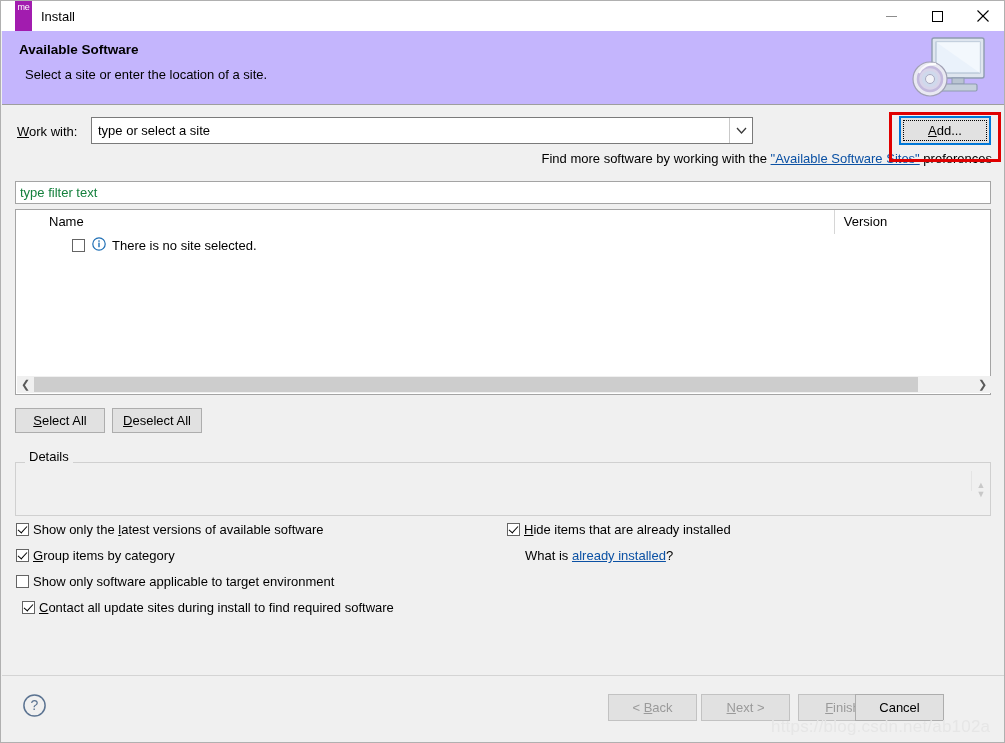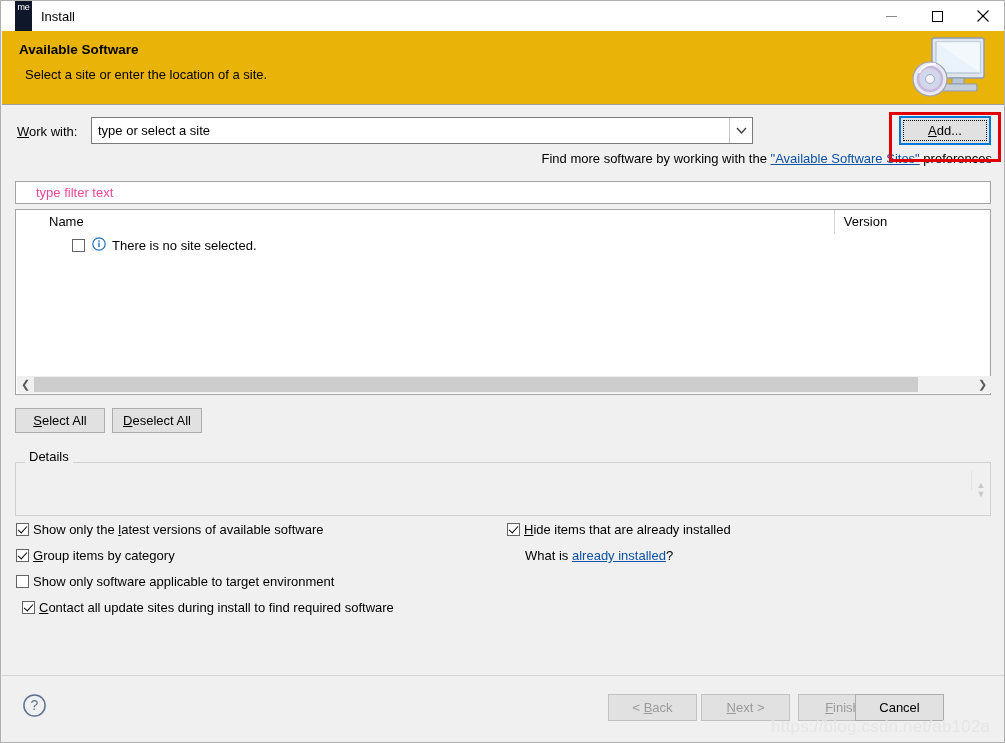--- a/index.html
+++ b/index.html
@@ -31,21 +31,21 @@
     height: 30px;
     background: #ffffff;
     display: flex;
     align-items: center;
     box-sizing: border-box;
   }
   .title-icon {
     width: 17px;
     height: 35px;
     margin-left: 14px;
-    background: #0f172a;
+    background: #a21caf;
     color: #ffffff;
     font-size: 9px;
     line-height: 17px;
     text-align: center;
     font-family: "Liberation Sans", sans-serif;
     letter-spacing: -0.3px;
     flex: none;
   }
   .title-text {
     margin-left: 9px;
@@ -66,21 +66,21 @@
     justify-content: center;
   }
   .win-btn svg { display: block; }
 
   
   .header {
     position: absolute;
     left: 1px; top: 30px;
     width: 1002px;
     height: 73px;
-    background: #eab308;
+    background: #c4b5fd;
     box-sizing: border-box;
   }
   .header-title {
     position: absolute;
     left: 17px; top: 11px;
     font-size: 13.5px;
     font-weight: bold;
     color: #000000;
   }
   .header-sub {
@@ -195,22 +195,22 @@
     left: 14px; top: 180px;
     width: 976px;
     height: 23px;
     background: #ffffff;
     border: 1px solid #a4a4a4;
     box-sizing: border-box;
     display: flex;
     align-items: center;
   }
   .filter span {
-    padding-left: 20px;
-    color: #ec4899;
+    padding-left: 4px;
+    color: #15803d;
     font-size: 13px;
   }
 
   
   .table {
     position: absolute;
     left: 14px; top: 208px;
     width: 976px;
     height: 186px;
     background: #ffffff;

